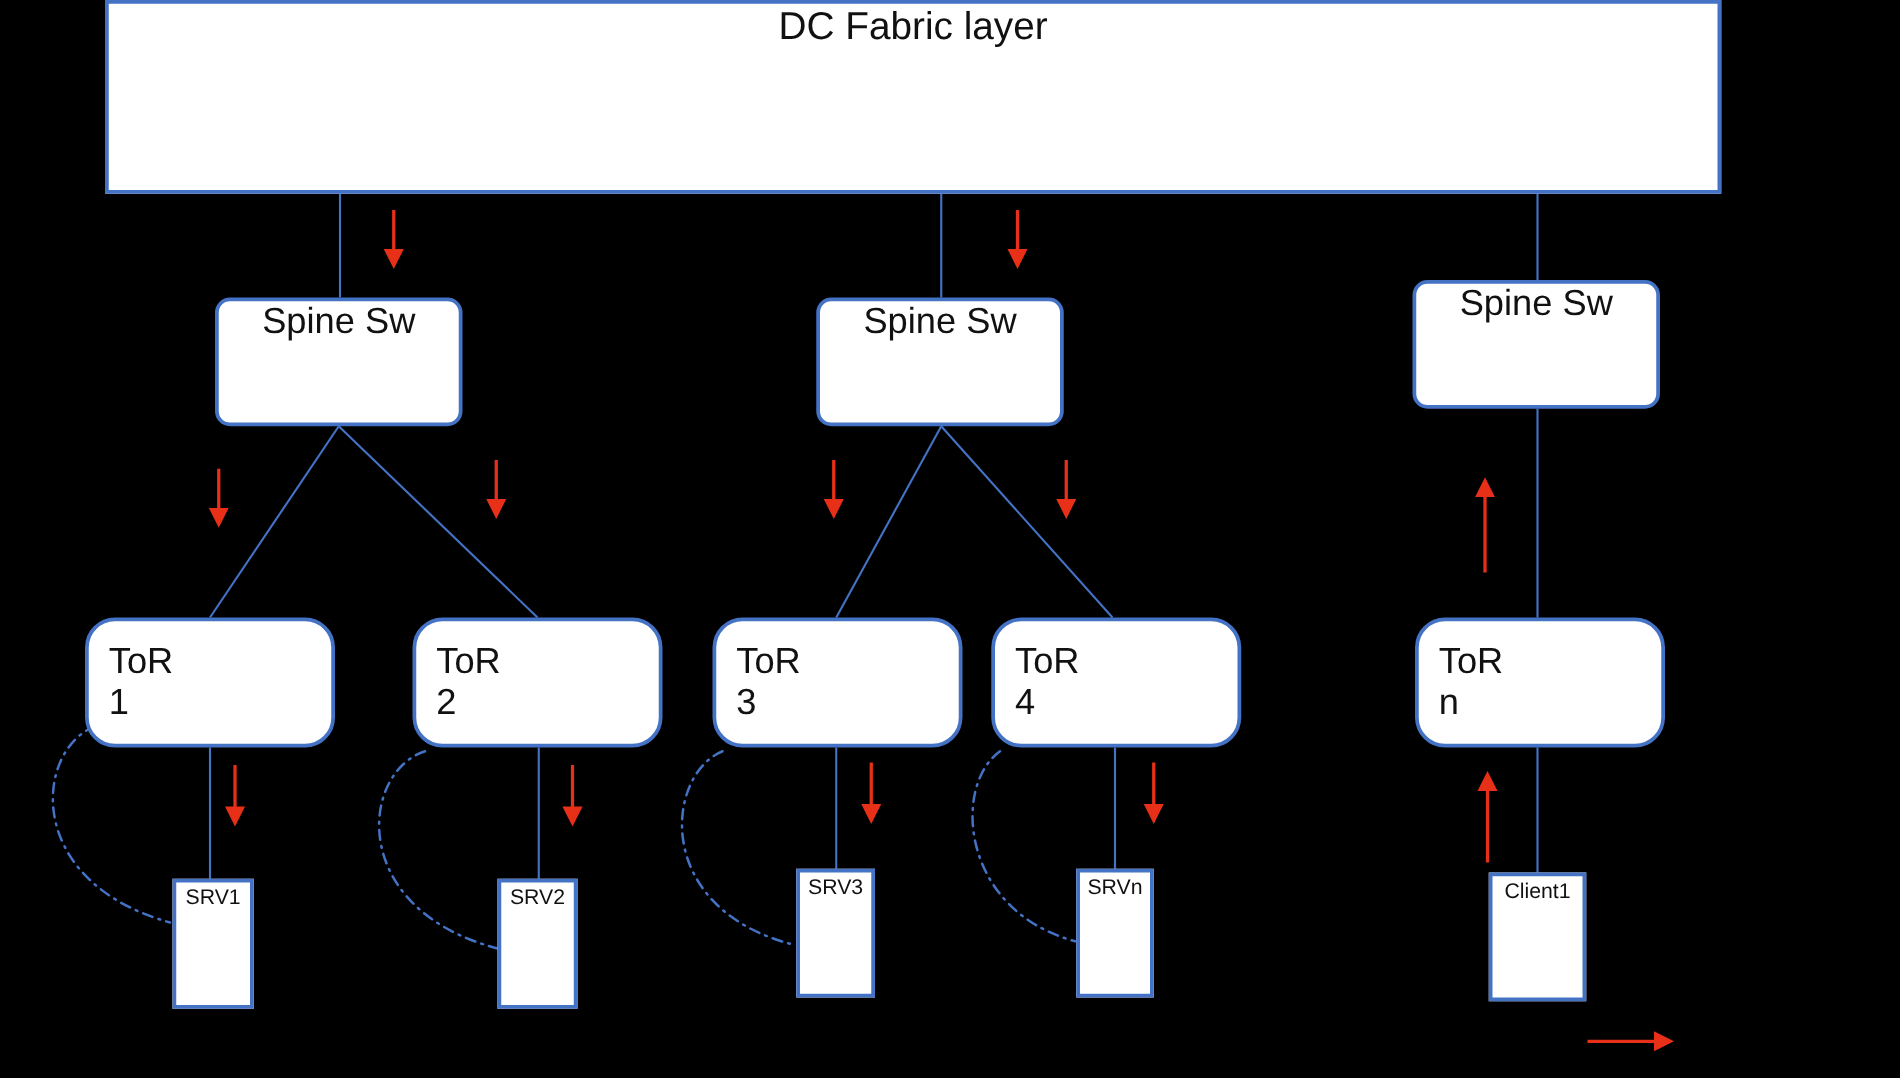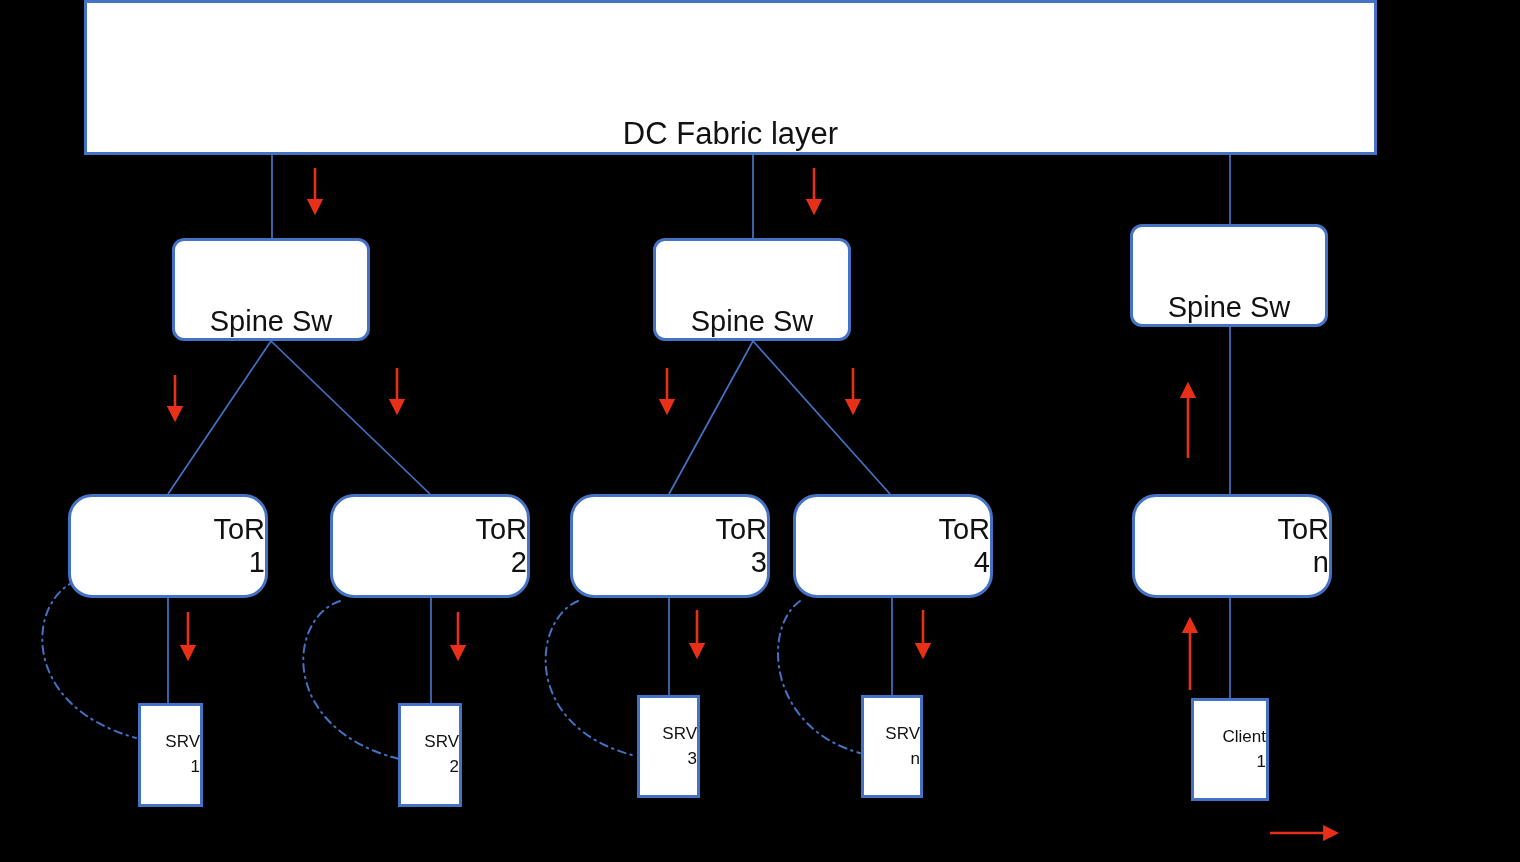--- a/index.html
+++ b/index.html
@@ -1,32 +1,32 @@
 <!DOCTYPE html>
 <html><head>
 <meta charset="utf-8">
 <style>
   html,body{margin:0;padding:0;background:#000;}
   #canvas{
     position:relative;width:1520px;height:862px;background:#000;overflow:hidden;
     font-family:"Liberation Sans", sans-serif;color:#111;
   }
-  .box{position:absolute;background:#fff;box-sizing:border-box;display:flex;align-items:flex-end;justify-content:center;text-align:center;}
+  .box{position:absolute;background:#fff;box-sizing:border-box;display:flex;align-items:flex-start;justify-content:center;text-align:center;}
   .fabric{left:84px;top:0;width:1293px;height:155px;border:3px solid #4472c4;font-size:31px;font-weight:500;}
   .spine{width:198px;height:103px;border:3px solid #4472c4;border-radius:12px;font-size:29px;font-weight:500;}
   .spine1{left:172px;top:238px;}
   .spine2{left:653px;top:238px;}
   .spinen{left:1130px;top:224px;}
-  .tor{width:200px;height:104px;border:3px solid #4472c4;border-radius:24px;font-size:29px;font-weight:500;flex-direction:column;line-height:1.15;}
+  .tor{width:200px;height:104px;border:3px solid #4472c4;border-radius:24px;font-size:29px;font-weight:500;flex-direction:column;line-height:1.15;padding-left:16px;}
   .tor1{left:68px;top:494px;}
   .tor2{left:330px;top:494px;}
   .tor3{left:570px;top:494px;}
   .tor4{left:793px;top:494px;}
   .torn{left:1132px;top:494px;}
-  .srv{border:3px solid #4472c4;font-size:17px;font-weight:500;flex-direction:column;line-height:1.45;}
+  .srv{border:3px solid #4472c4;font-size:17px;font-weight:500;line-height:1.45;}
   .srv1{left:138px;top:703px;width:65px;height:104px;}
   .srv2{left:398px;top:703px;width:64px;height:104px;}
   .srv3{left:637px;top:695px;width:63px;height:103px;}
   .srvn{left:861px;top:695px;width:62px;height:103px;}
   .client{left:1191px;top:698px;width:78px;height:103px;}
   svg.overlay{position:absolute;left:0;top:0;width:1520px;height:862px;pointer-events:none;}
   .blue-link{stroke:#4472c4;stroke-width:1.7;fill:none;}
   .red-arrow{stroke:#e83019;stroke-width:2.6;fill:none;}
   .loop{stroke:#4472c4;stroke-width:2;fill:none;stroke-dasharray:8 5 1.5 5;stroke-linecap:round;}
 </style>

